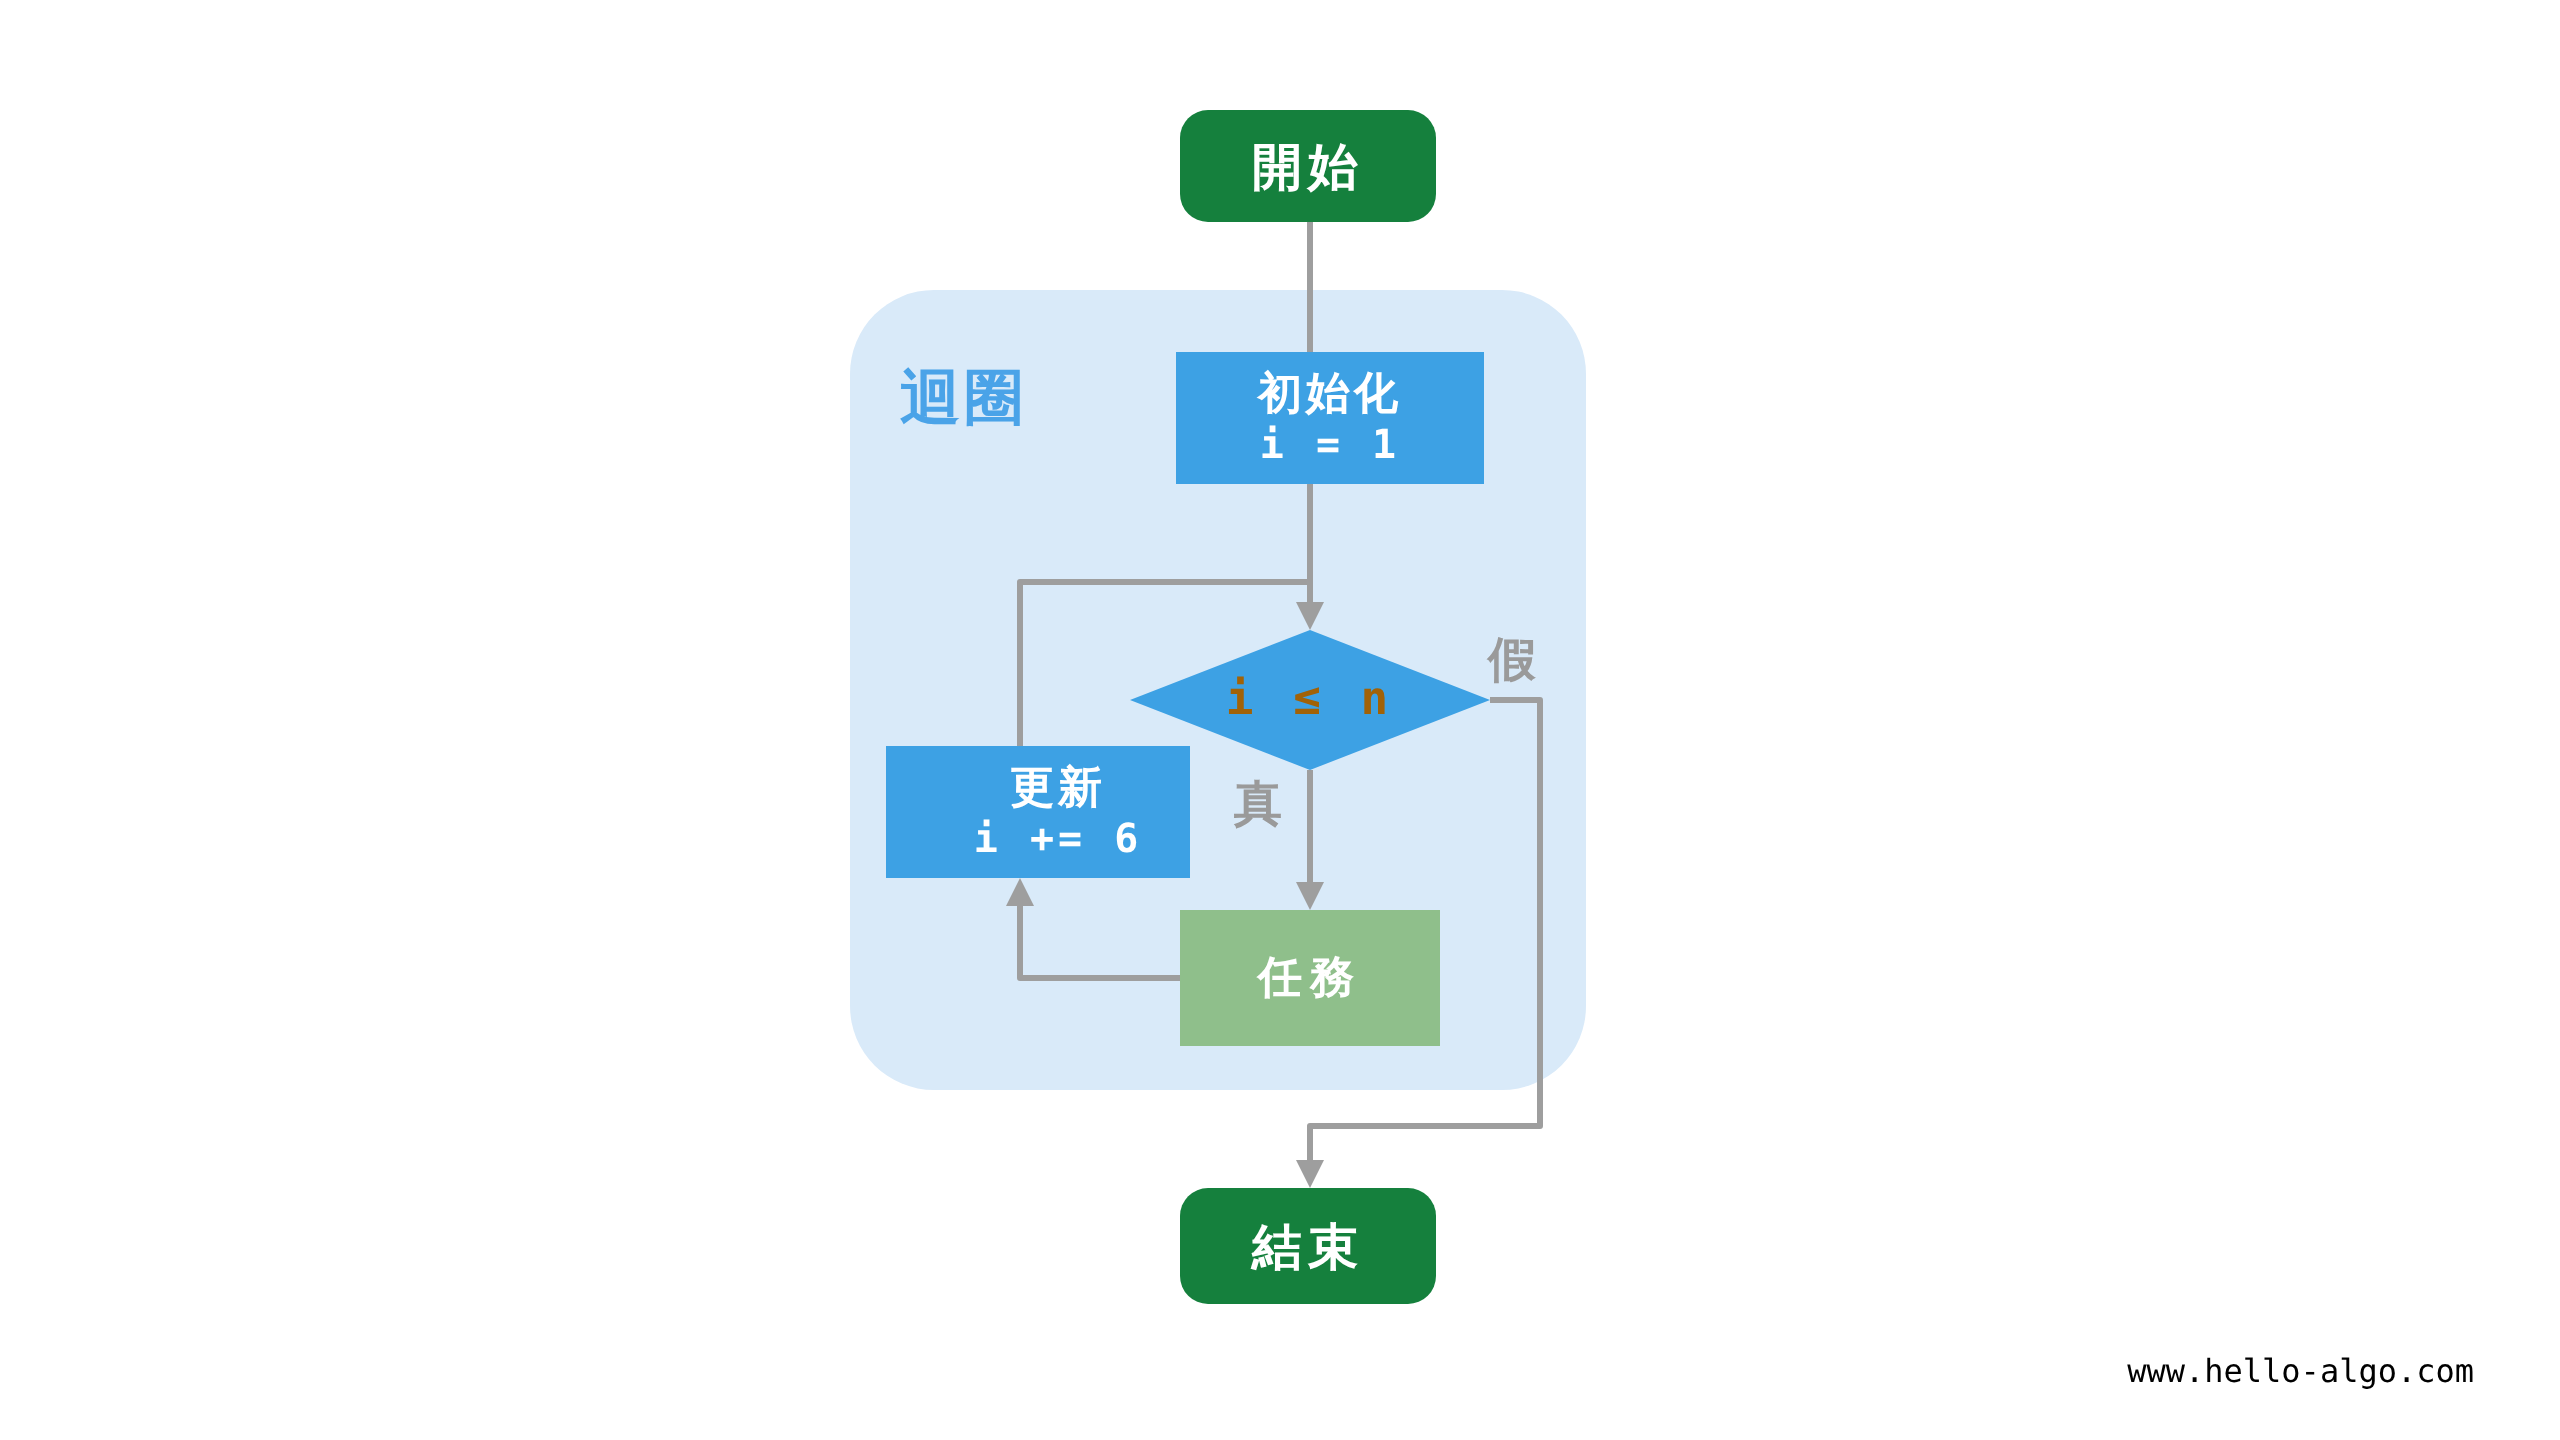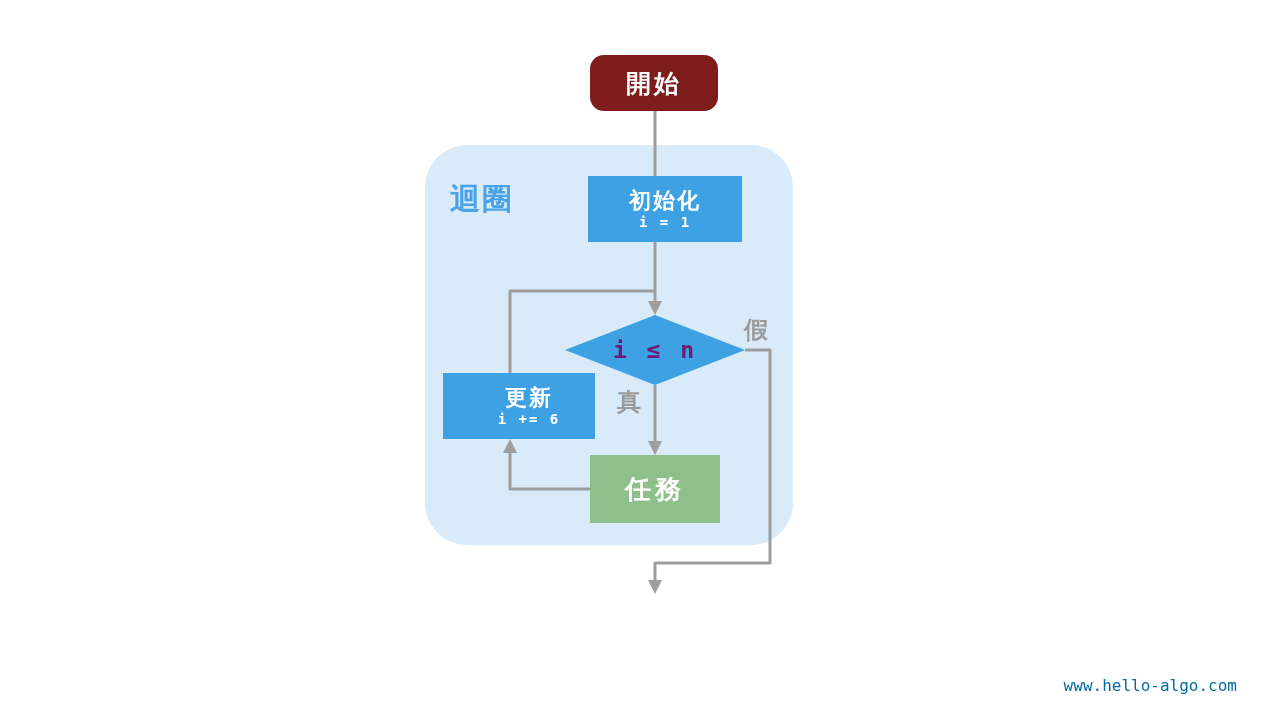--- a/index.html
+++ b/index.html
@@ -25,21 +25,21 @@
     z-index: 2;
     display: flex;
     flex-direction: column;
     align-items: center;
     justify-content: center;
     color: #ffffff;
     text-align: center;
   }
 
   .terminal {
-    background: #7f1d1d;
+    background: #15803d;
     border-radius: 14px;
     font-size: 25px;
     font-weight: 600;
     letter-spacing: 3px;
   }
   .node-start { left: 590px; top: 55px;  width: 128px; height: 56px; }
   .node-end   { left: 590px; top: 594px; width: 128px; height: 58px; }
 
   .loop-container {
     position: absolute;
@@ -67,43 +67,43 @@
   .node-init   { left: 588px; top: 176px; width: 154px; height: 66px; }
   .node-update { left: 443px; top: 373px; width: 132px; height: 66px; padding-left: 20px; }
 
   .process .cn {
     font-size: 22px;
     font-weight: 600;
     letter-spacing: 2px;
   }
   .process .code {
     font-family: "DejaVu Sans Mono", monospace;
-    font-size: 14px;
+    font-size: 20px;
     font-weight: bold;
     letter-spacing: 2px;
   }
 
   .node-task {
     left: 590px; top: 455px;
     width: 130px; height: 68px;
     background: #8fbf8b;
-    font-size: 26px;
+    font-size: 22px;
     font-weight: 600;
     letter-spacing: 4px;
   }
 
   .condition-text {
     position: absolute;
     left: 565px; top: 315px;
     width: 180px; height: 70px;
     z-index: 2;
     display: flex;
     align-items: center;
     justify-content: center;
-    color: #701a75;
+    color: #a16207;
     font-family: "DejaVu Sans Mono", monospace;
     font-size: 23px;
     font-weight: bold;
     letter-spacing: 3px;
   }
 
   .branch-label {
     position: absolute;
     z-index: 2;
     width: 34px;
@@ -112,21 +112,21 @@
     font-size: 24px;
     font-weight: bold;
   }
   .label-true  { left: 612px; top: 386px; }
   .label-false { left: 739px; top: 314px; }
 
   .watermark {
     position: absolute;
     right: 43px; top: 676px;
     z-index: 2;
-    color: #0369a1;
+    color: #000000;
     font-family: "DejaVu Sans Mono", monospace;
     font-size: 16px;
   }
 </style>
 </head>
 <body>
 
 <div id="canvas">
 
   <div class="loop-container"></div>
@@ -169,16 +169,19 @@
 
   <div class="node process node-update">
     <span class="cn">更新</span>
     <span class="code">i += 6</span>
   </div>
 
   <div class="node node-task">
     <span>任務</span>
   </div>
 
+  <div class="node terminal node-end">
+    <span>結束</span>
+  </div>
 
   <div class="watermark">www.hello-algo.com</div>
 
 </div>
 
 </body></html>

